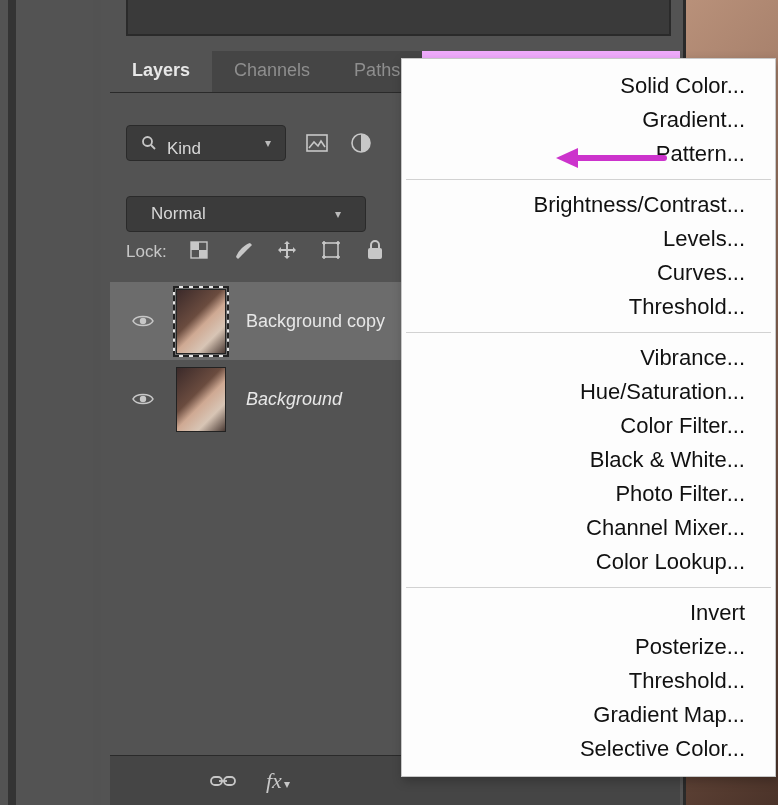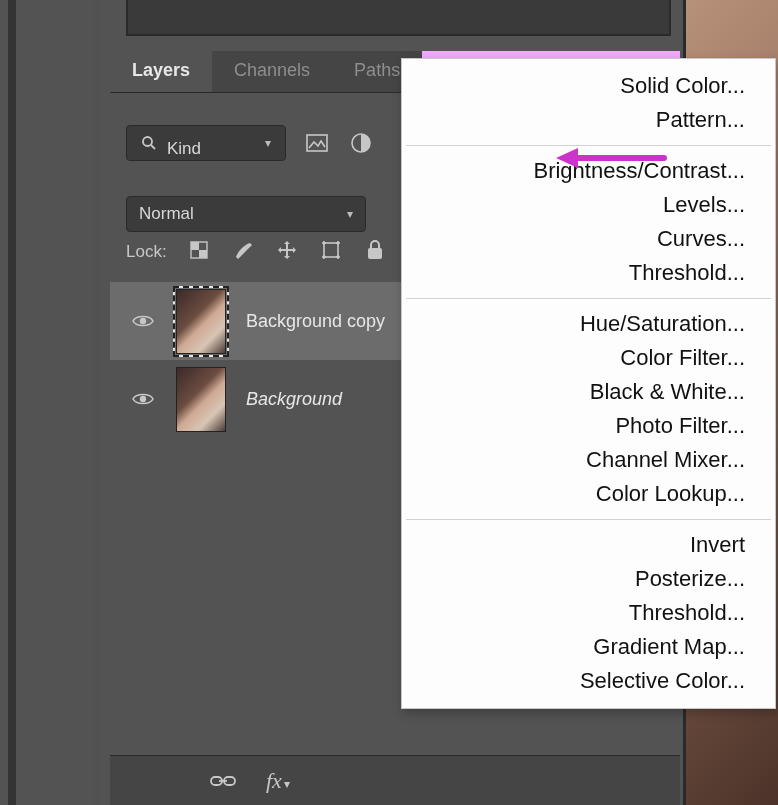--- a/index.html
+++ b/index.html
@@ -81,21 +81,21 @@
     width:545px; height:45px;
     display:flex;
     align-items:center;
   }
   .blend-select {
     display:flex; align-items:center;
     background:#3b3b3b;
     border:1px solid #2a2a2a;
     border-radius:4px;
     height:36px;
-    padding: 0 12px;
+    padding: 0 24px;
     width:240px;
     cursor:pointer;
     margin-top:23px;
   }
   .blend-select .label { color:#d7d7d7; font-size:17px; }
   .lock-row {
     position:absolute;
     left:126px; top:238px;
     display:flex;
     align-items:flex-end;
@@ -320,27 +320,29 @@
         <line x1="9" y1="8" x2="17" y2="8" stroke="#c7c7c7" stroke-width="1.8"></line>
       </svg>
   </span>
   <span class="bottom-icon" style="font-style:italic;font-size:22px;font-family:Georgia,serif;">fx<span style="font-size:12px;font-style:normal;position:relative;top:4px;left:2px">▾</span></span>
 </div>
 
 <div class="right-edge"></div>
 
 <div class="menu">
   <div class="menu-item">Solid Color...</div>
+  <div class="menu-item">Gradient...</div>
   <div class="menu-item">Pattern...</div>
   <div class="menu-sep"></div>
   <div class="menu-item">Brightness/Contrast...</div>
   <div class="menu-item">Levels...</div>
   <div class="menu-item">Curves...</div>
   <div class="menu-item">Threshold...</div>
   <div class="menu-sep"></div>
+  <div class="menu-item">Vibrance...</div>
   <div class="menu-item">Hue/Saturation...</div>
   <div class="menu-item">Color Filter...</div>
   <div class="menu-item">Black &amp; White...</div>
   <div class="menu-item">Photo Filter...</div>
   <div class="menu-item">Channel Mixer...</div>
   <div class="menu-item">Color Lookup...</div>
   <div class="menu-sep"></div>
   <div class="menu-item">Invert</div>
   <div class="menu-item">Posterize...</div>
   <div class="menu-item">Threshold...</div>

